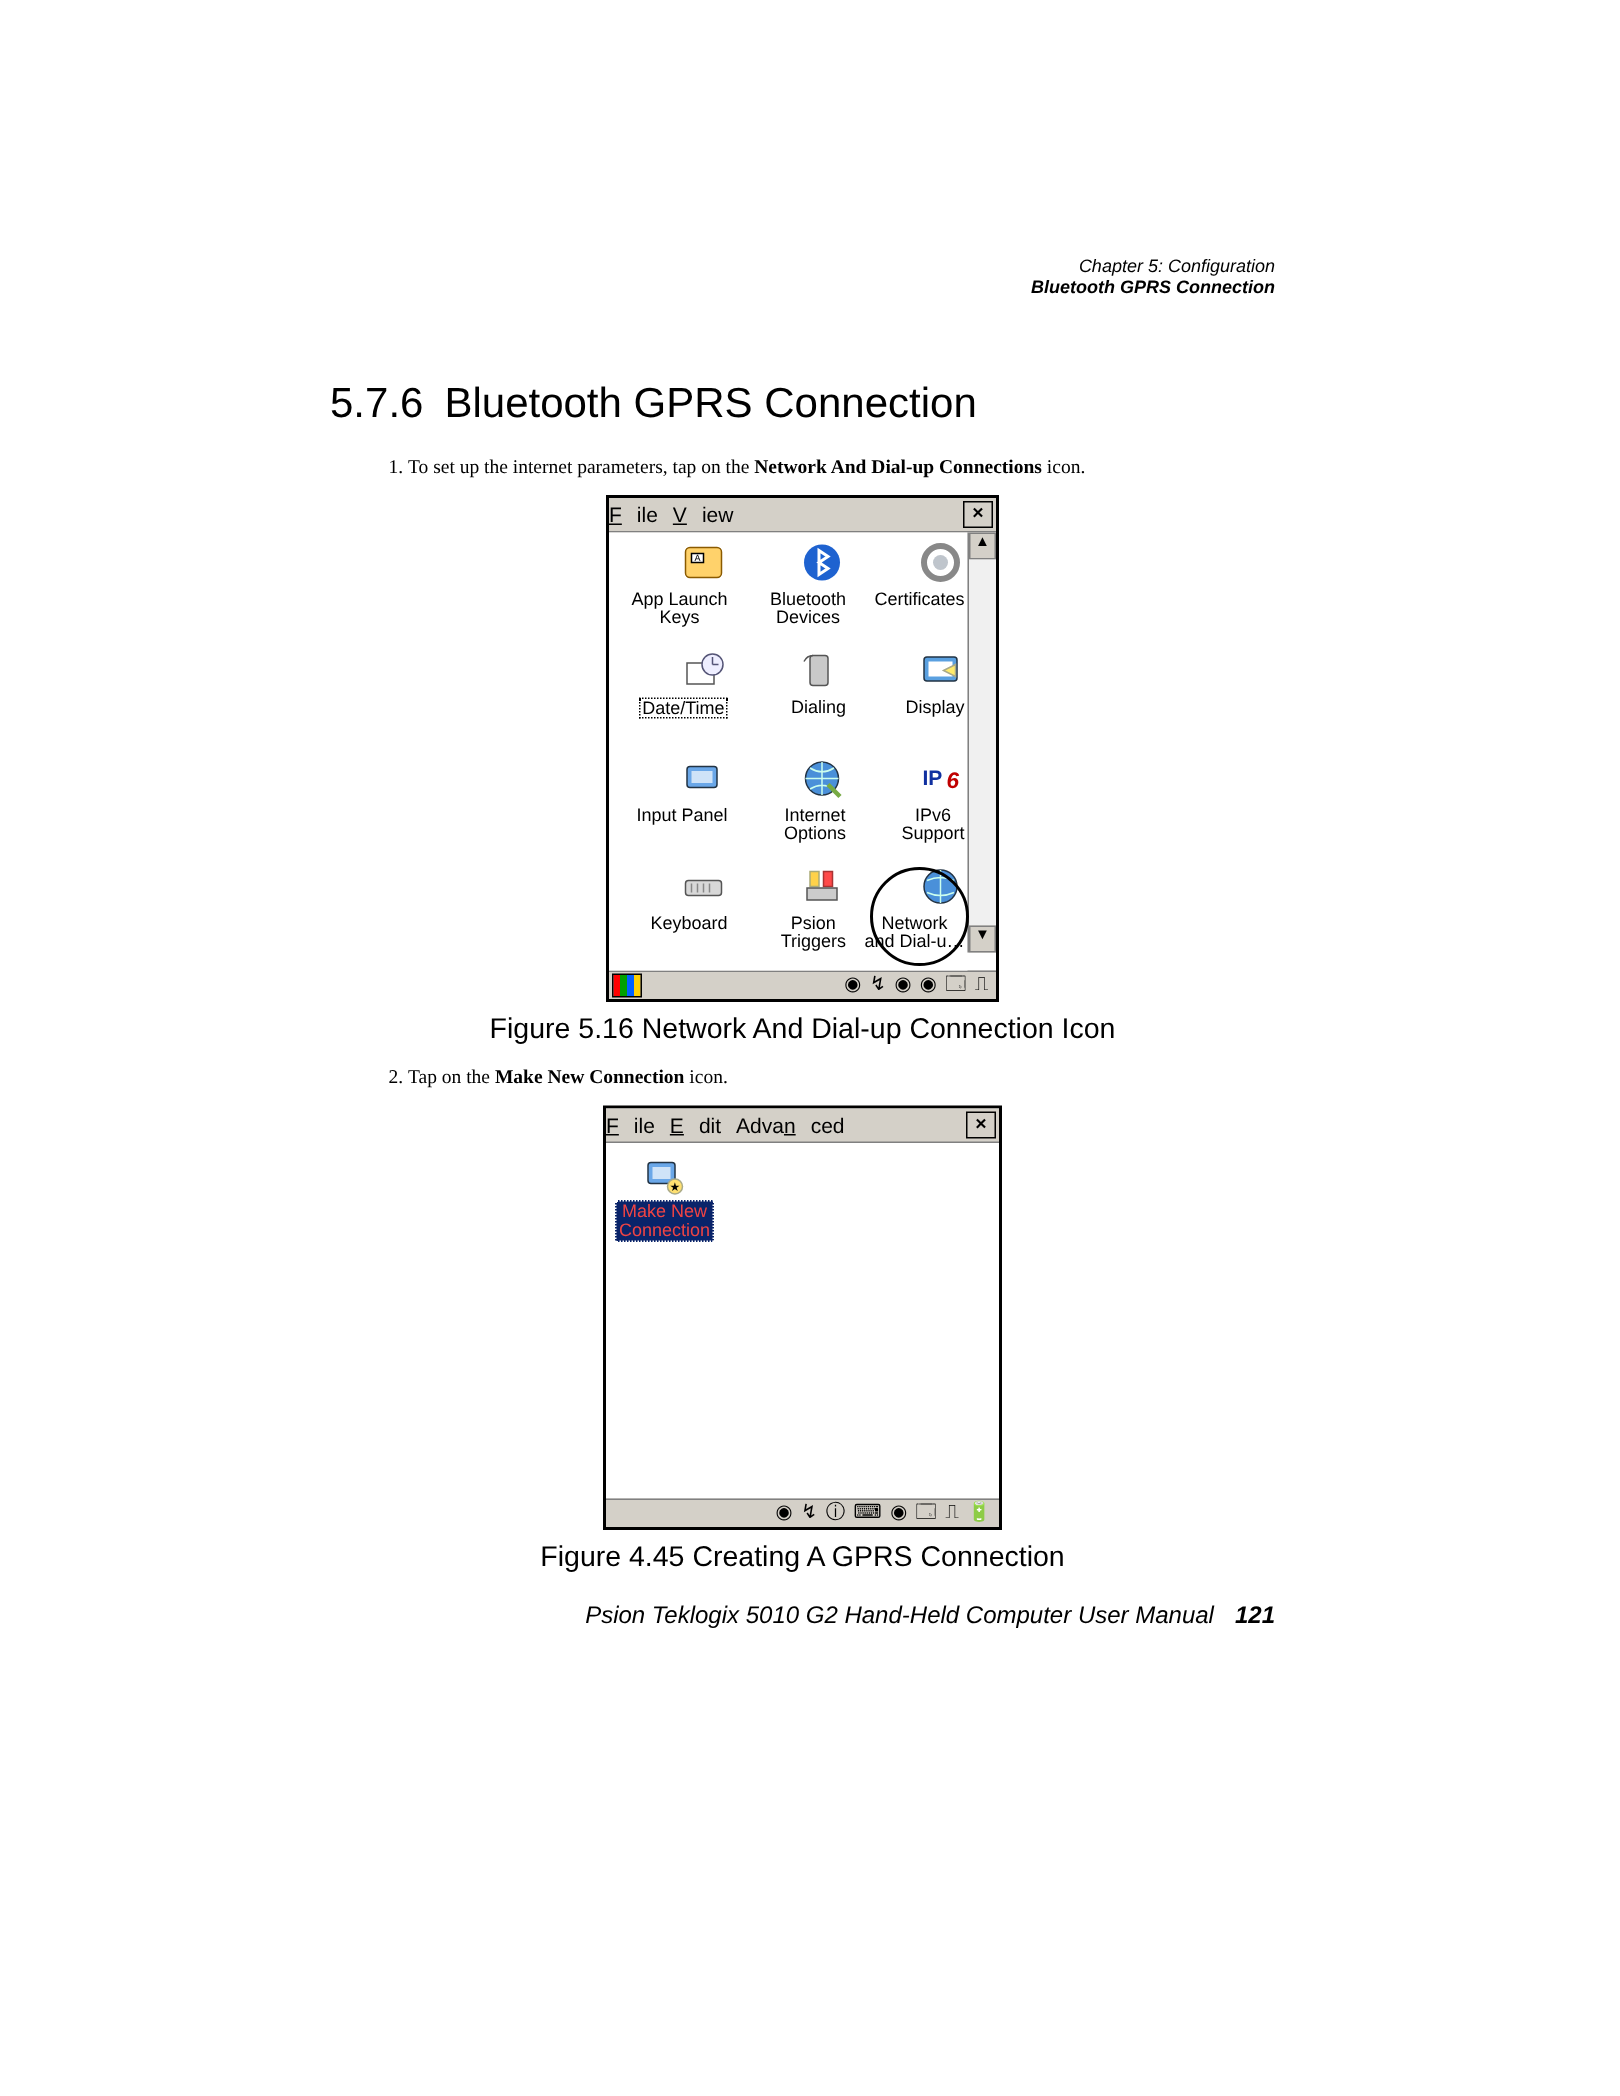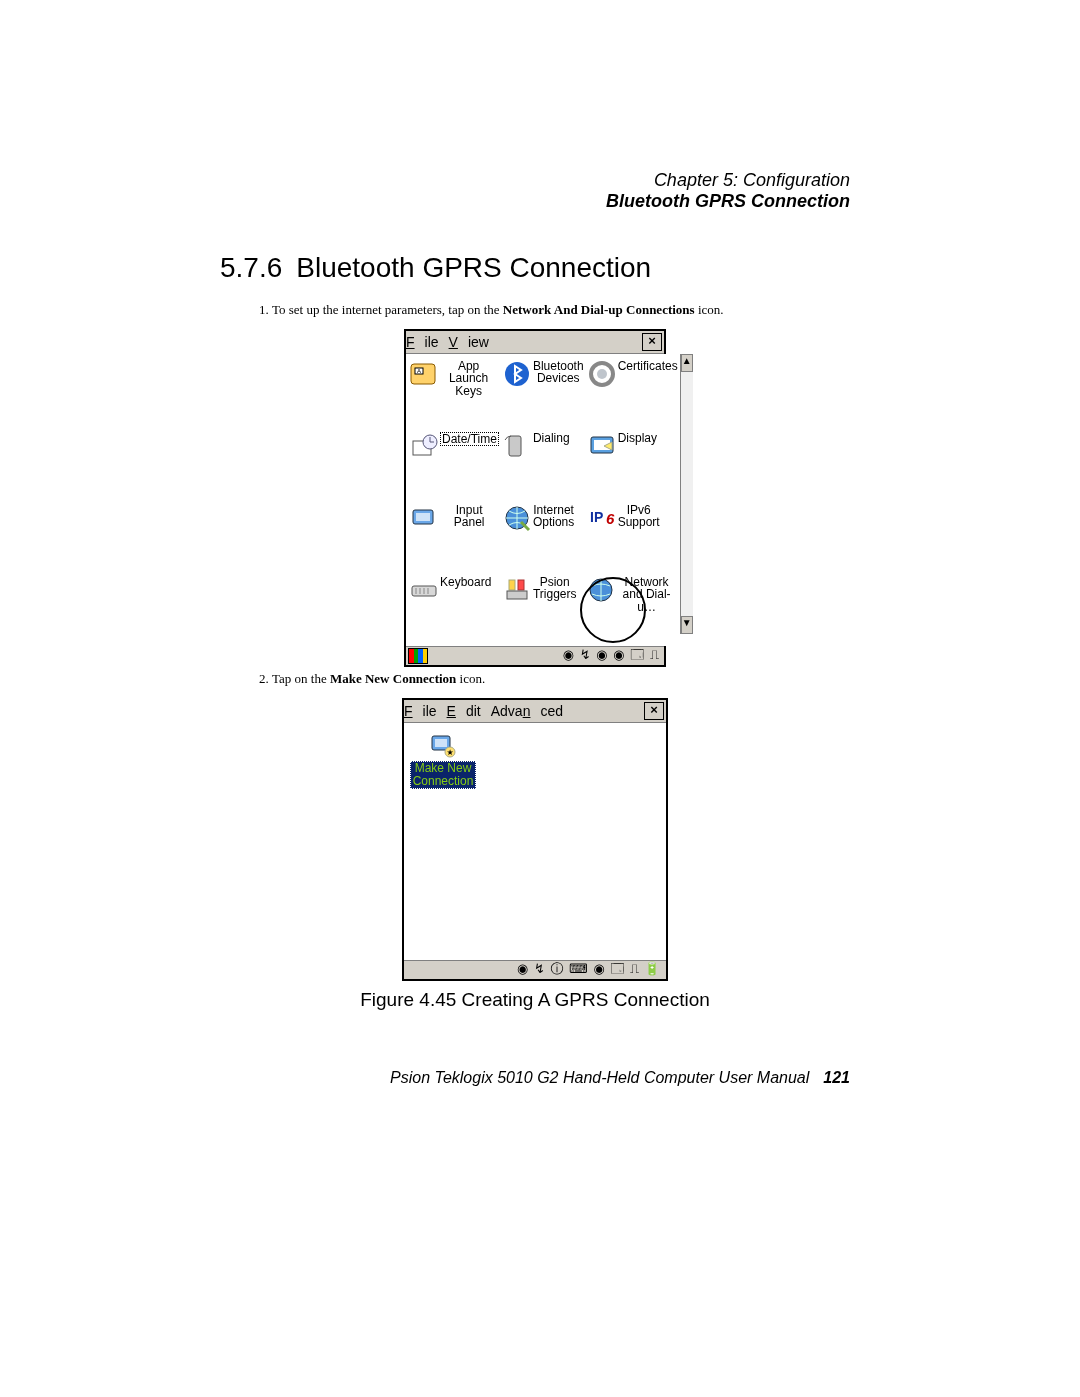--- a/index.html
+++ b/index.html
@@ -11,22 +11,22 @@
     height: 1397px;
     position: relative;
     color: #000;
   }
   .page {
     padding: 170px 230px 0 220px;
     box-sizing: border-box;
   }
   .header-right {
     text-align: right;
-    margin-bottom: 40px;
-    font-size: 18px;
+    margin-bottom: 55px;
+    font-size: 12px;
   }
   .header-chapter { font-style: italic; font-family: Arial, sans-serif; }
   .header-section { font-weight: bold; font-style: italic; font-family: Arial, sans-serif; }
   .section-heading {
     font-family: "Arial Narrow", Arial, sans-serif;
     font-weight: normal;
     font-size: 28px;
     letter-spacing: 0px;
     margin: 0 0 18px 0;
   }
@@ -87,21 +87,22 @@
   .icon-grid {
     flex: 1;
     display: grid;
     grid-template-columns: repeat(3, 1fr);
     padding: 4px 2px 2px 2px;
     gap: 2px 2px;
     background: #fff;
   }
   .icon-cell {
     display: flex;
-    align-items: flex-start;
+    flex-direction: column;
+    align-items: flex-end;
     justify-content: flex-start;
     height: 70px;
     text-align: center;
     font-size: 12px;
     line-height: 1.05;
     position: relative;
   }
   .icon-cell .lbl { margin-top: 2px; text-decoration: underline dotted transparent; white-space: pre-line; }
   .icon-cell .lbl.sel { border: 1px dotted #000; padding: 0 1px; }
   .icon-box {
@@ -159,21 +160,21 @@
   }
   .mknew {
     display: inline-flex;
     flex-direction: column;
     align-items: center;
     text-align: center;
     width: 66px;
   }
   .mknew .lbl2 {
     background: #0a246a;
-    color: #84cc16;
+    color: #ef4444;
     padding: 0 2px;
     border: 1px dotted #fff;
     line-height: 1.1;
     white-space: pre-line;
     font-size: 12px;
   }
 
   .footer {
     position: absolute;
     bottom: 310px;
@@ -343,20 +344,21 @@
           <div class="sb-btn">▼</div>
         </div>
       </div>
       <div class="ce-taskbar">
         <div class="start-flag"></div>
         <div class="tb-icons">◉ ↯ ◉ ◉ 🗔 ⎍</div>
       </div>
       <div class="circle-highlight"></div>
     </div>
   </div>
+  <div class="fig-caption">Figure 5.16 Network And Dial-up Connection Icon</div>
 
   <ol class="steps" start="2">
     <li>
       <span>Tap on the </span><span class="bold">Make New Connection</span><span> icon.</span>
     </li>
   </ol>
 
   <div class="figure-wrap">
     <div class="ce-window win2">
       <div class="ce-menubar">

